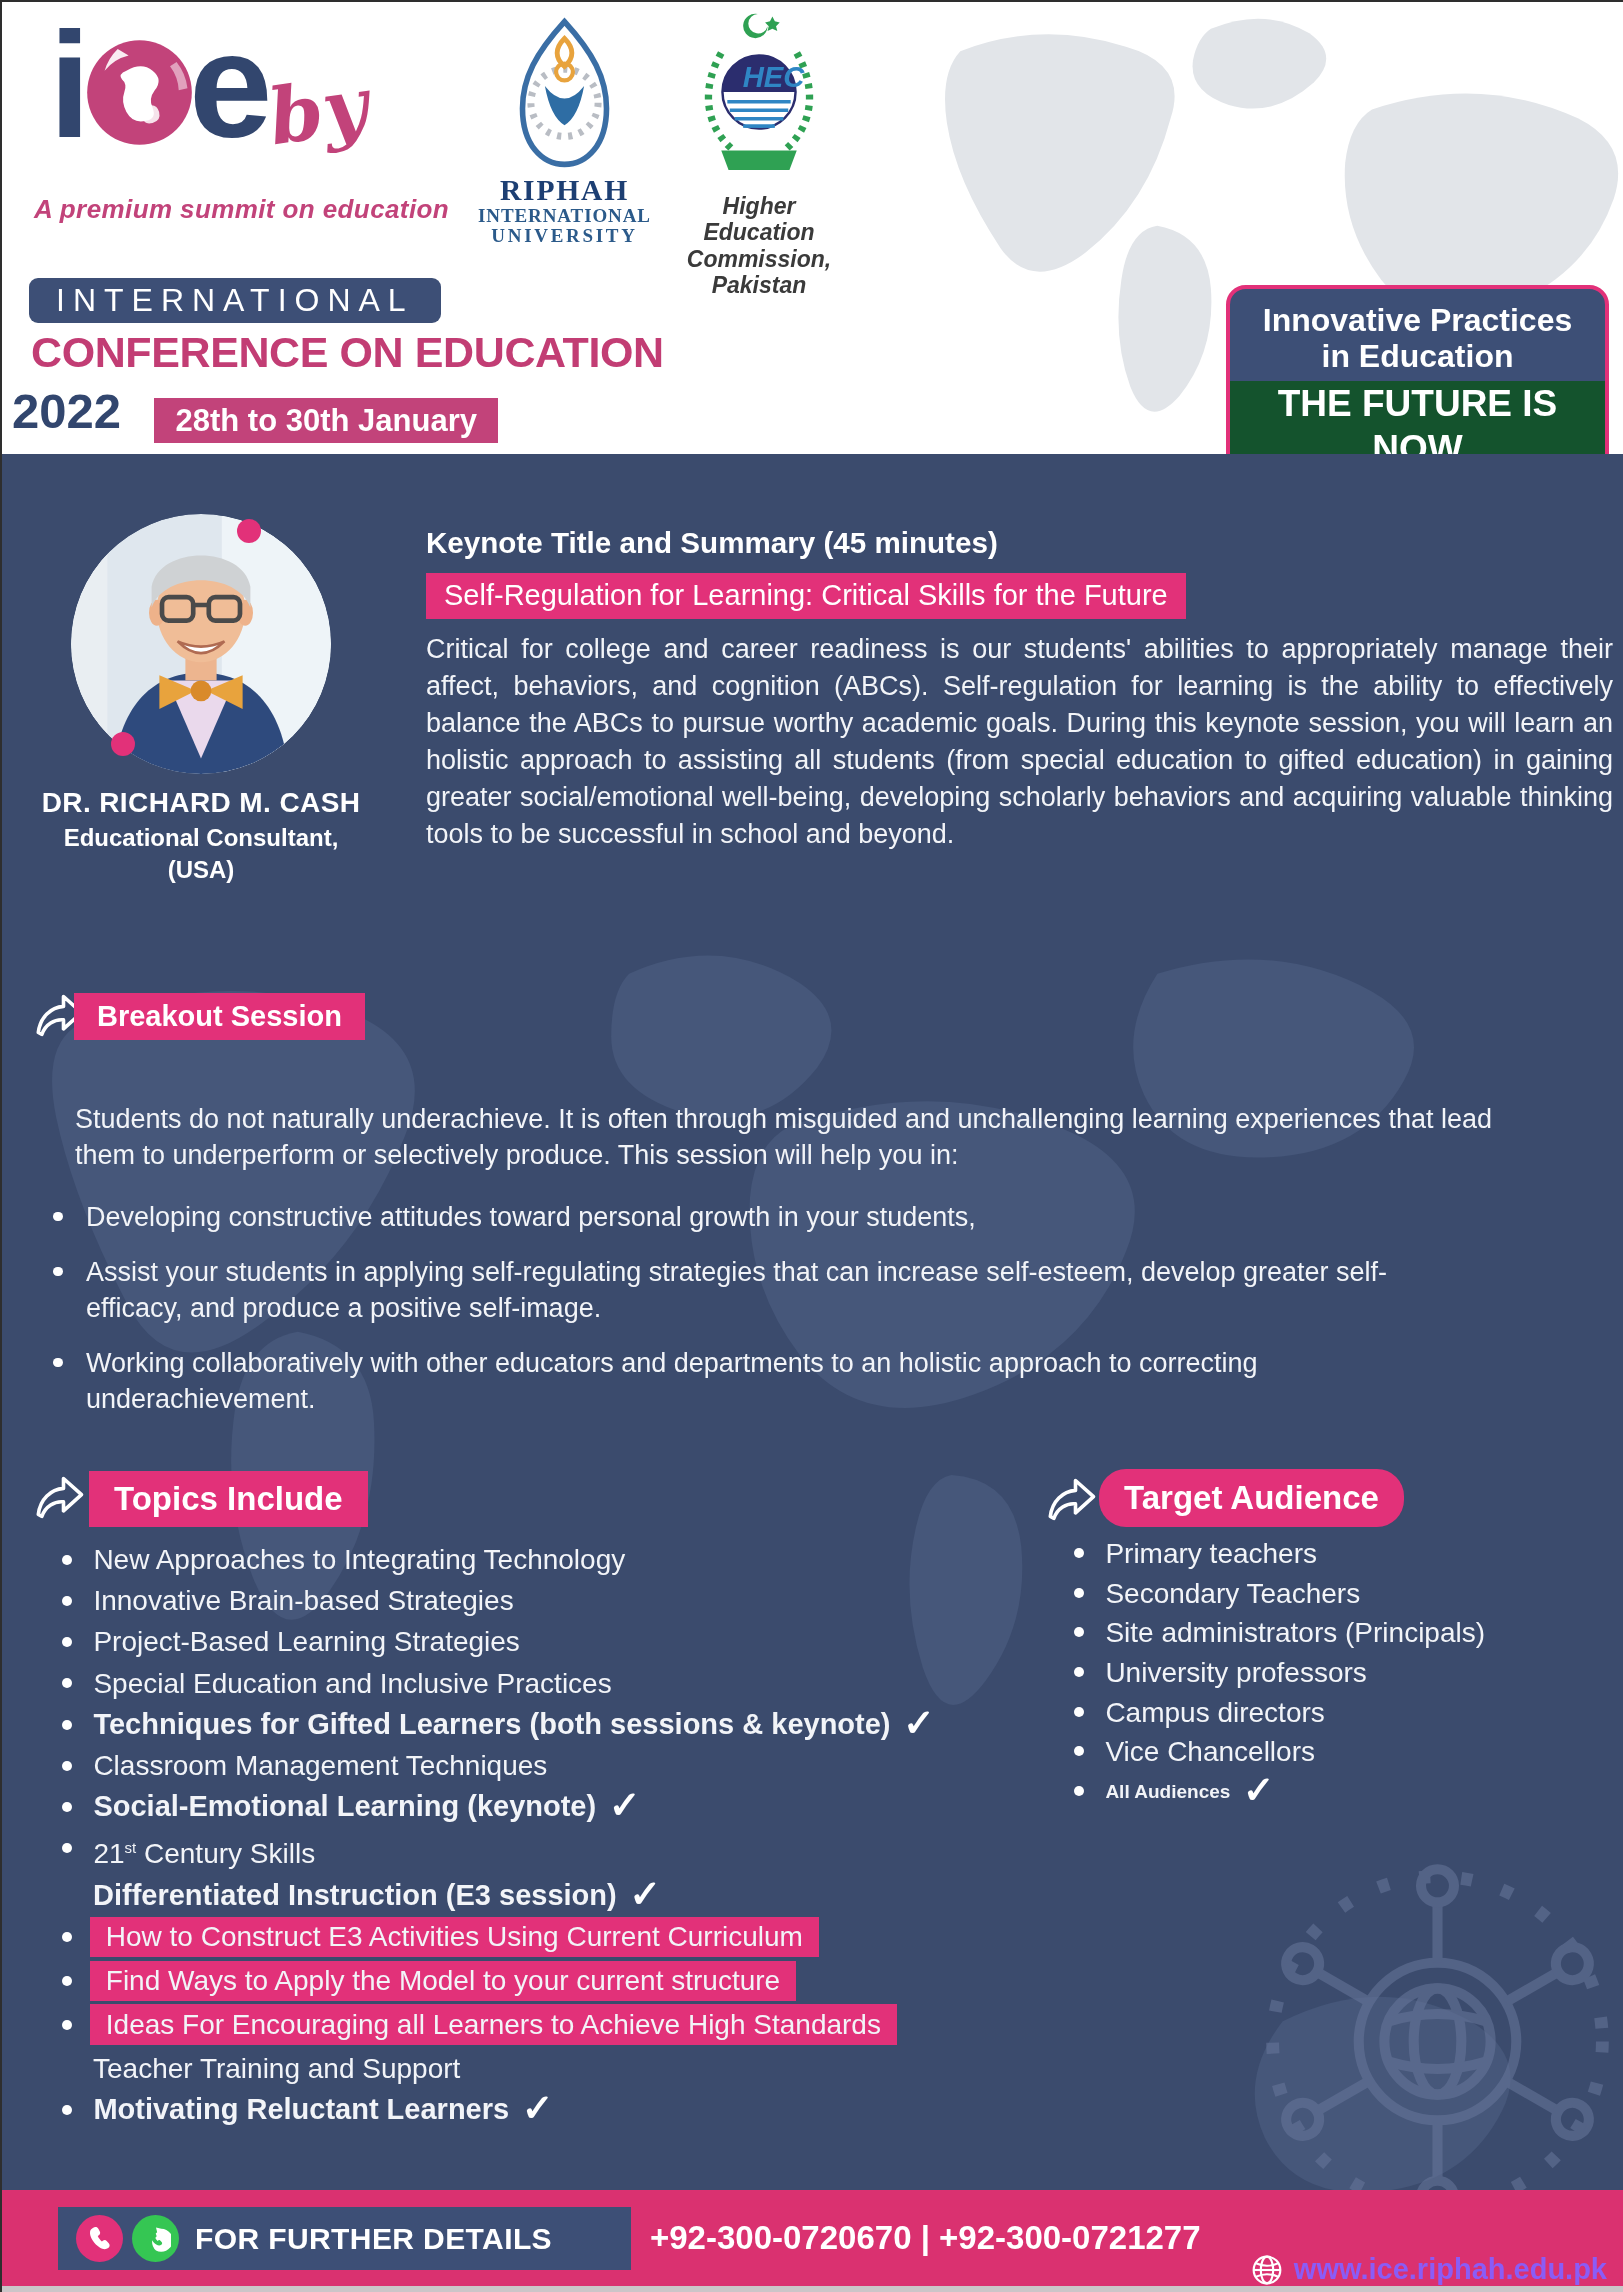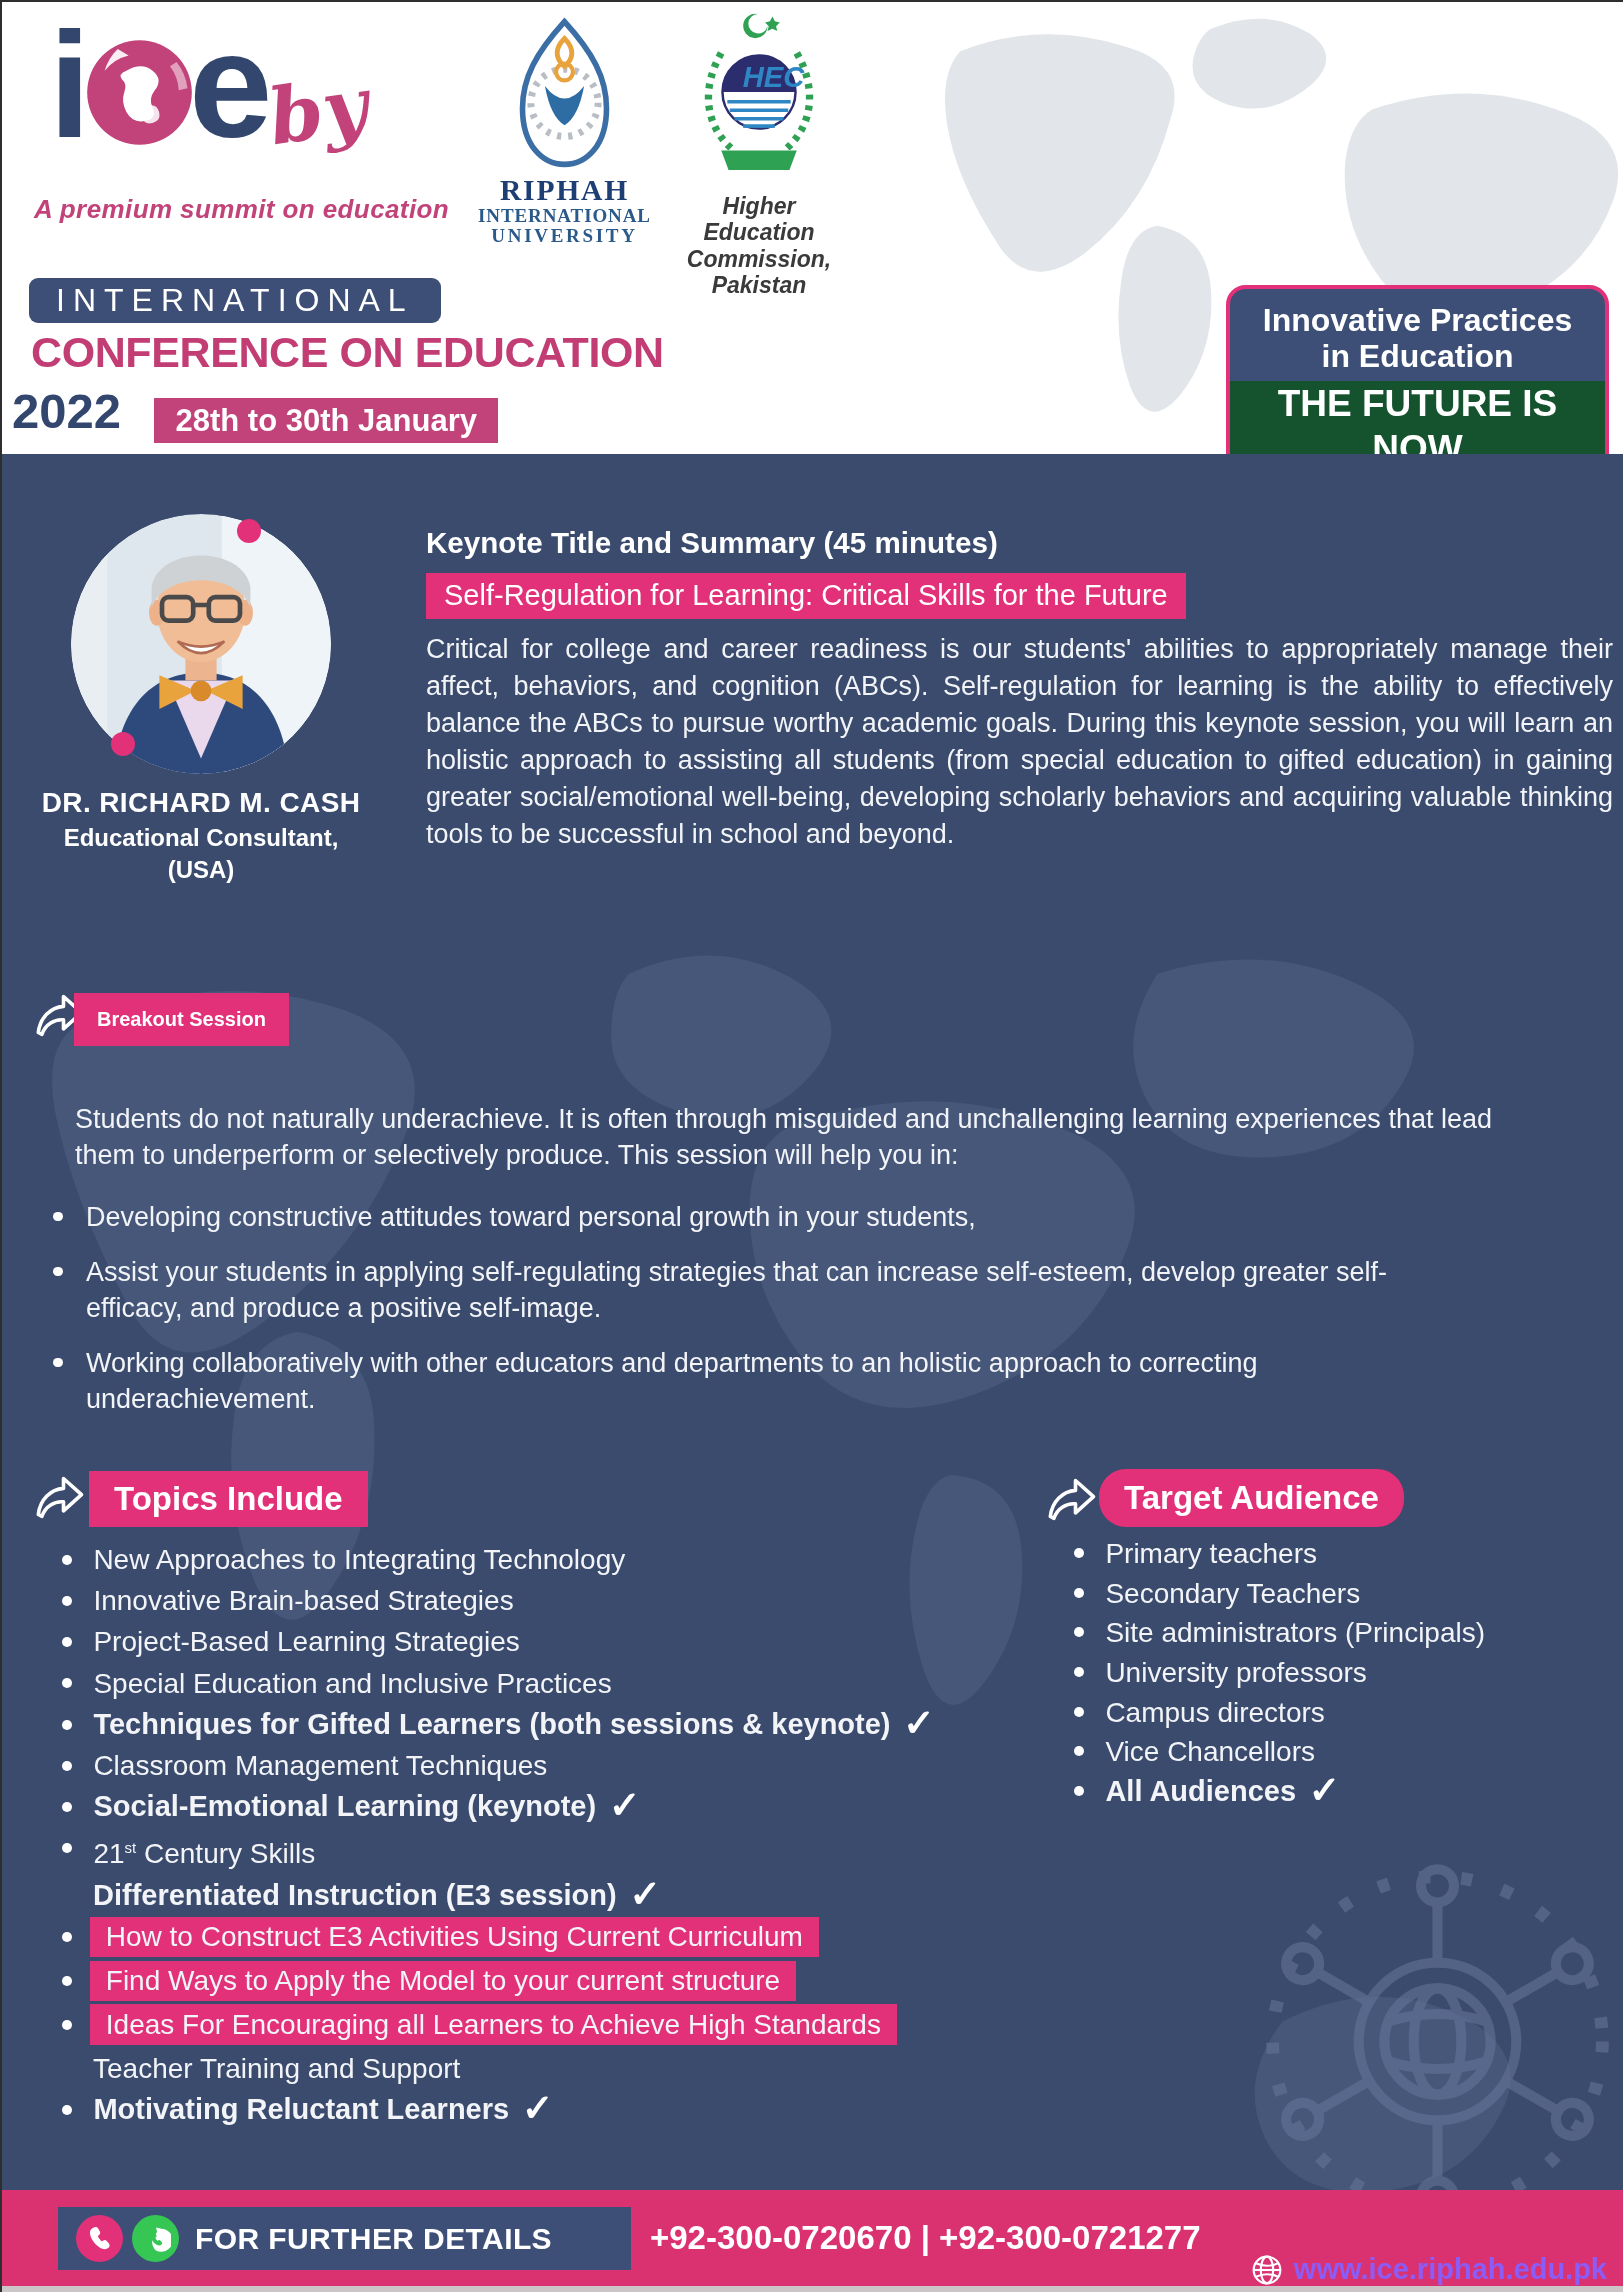--- a/index.html
+++ b/index.html
@@ -56,21 +56,21 @@
   .sp-country{font-size:24px;font-weight:700;margin-top:3.6px;}
   .kn-head{position:absolute;left:424px;top:72px;font-size:29.6px;font-weight:700;color:#fff;}
   .kn-bar{position:absolute;left:424px;top:119px;background:#e23179;color:#fff;font-size:29px;font-weight:400;
     padding:6.3px 18px;}
   .kn-body{position:absolute;left:424px;top:177px;width:1187px;font-size:27px;line-height:37px;color:#f2f4f8;
     text-align:justify;}
   
   .arrow-ic{position:absolute;width:54px;height:47px;}
   .arrow-breakout{left:29.6px;top:537px;}
   .pink-badge{position:absolute;background:#e23179;color:#fff;font-weight:700;}
-  .bo-badge{left:72px;top:539px;font-size:20px;padding:15px 23px;}
+  .bo-badge{left:72px;top:539px;font-size:29px;padding:7px 23px;}
   .bo-title{position:absolute;left:73px;top:598px;font-size:30px;font-weight:700;color:#fff;}
   .bo-intro{position:absolute;left:73px;top:647px;width:1469px;font-size:27px;line-height:36px;color:#f2f4f8;}
   .bo-list{position:absolute;left:51px;top:745px;width:1433px;margin:0;padding:0;list-style:none;}
   .b-item{display:flex;align-items:flex-start;margin-bottom:19px;font-size:27px;line-height:36px;color:#f2f4f8;}
   .dot{width:9.9px;height:9.9px;border-radius:50%;background:#fff;margin:12.5px 23px 0 0;flex:none;}
   .b-item .btxt{max-width:1397px;}
   
   .arrow-topics{left:29.6px;top:1019px;}
   .tp-badge{left:87px;top:1017px;font-size:33px;padding:9px 25px;}
   .topic-list{position:absolute;left:60px;top:1091px;width:913px;margin:0;padding:0;list-style:none;}
@@ -80,21 +80,21 @@
   .t-item.nobullet{padding-left:31px;}
   .check{font-weight:700;font-size:38px;line-height:27px;margin-left:12.5px;color:#fff;}
   .hl-bar{background:#e23179;padding:5.4px 16px;margin:-5.4px 0 -5.4px -3.6px;}
   .t-item.hl{margin-bottom:14.3px;}
   sup.st{font-size:15px;}
   .arrow-aud{left:1042px;top:1021px;}
   .aud-badge{left:1097px;top:1015px;font-size:33px;padding:9.9px 25px;border-radius:27px;}
   .aud-list{position:absolute;left:1072px;top:1085px;width:528px;margin:0;padding:0;list-style:none;}
   .a-item{display:flex;align-items:flex-start;margin-bottom:10.7px;font-size:28px;line-height:29px;color:#f2f4f8;}
   .a-item .dot{margin:9px 21.5px 0 0;}
-  .a-item.bold .a-label{font-weight:700;font-size:29px;}
+  .a-item.bold .a-label{font-weight:700;font-size:19px;}
   
   .foot-band{position:absolute;left:0;top:2188px;width:100%;height:96px;background:#da3170;}
   .foot-box{position:absolute;left:56px;top:2205px;width:573px;height:63px;background:#3d4f76;display:flex;
     align-items:center;padding:0 18px;box-sizing:border-box;}
   .cicon{width:47px;height:47px;border-radius:50%;display:flex;align-items:center;justify-content:center;flex:none;}
   .cicon.phone{background:#e23179;margin-right:9px;}
   .cicon.wa{background:#35c653;margin-right:16px;}
   .foot-label{color:#fff;font-weight:700;font-size:30px;letter-spacing:0.4px;white-space:nowrap;}
   .foot-phones{position:absolute;left:648px;top:2188px;height:96px;display:flex;align-items:center;
     color:#fff;font-weight:700;font-size:33px;}

